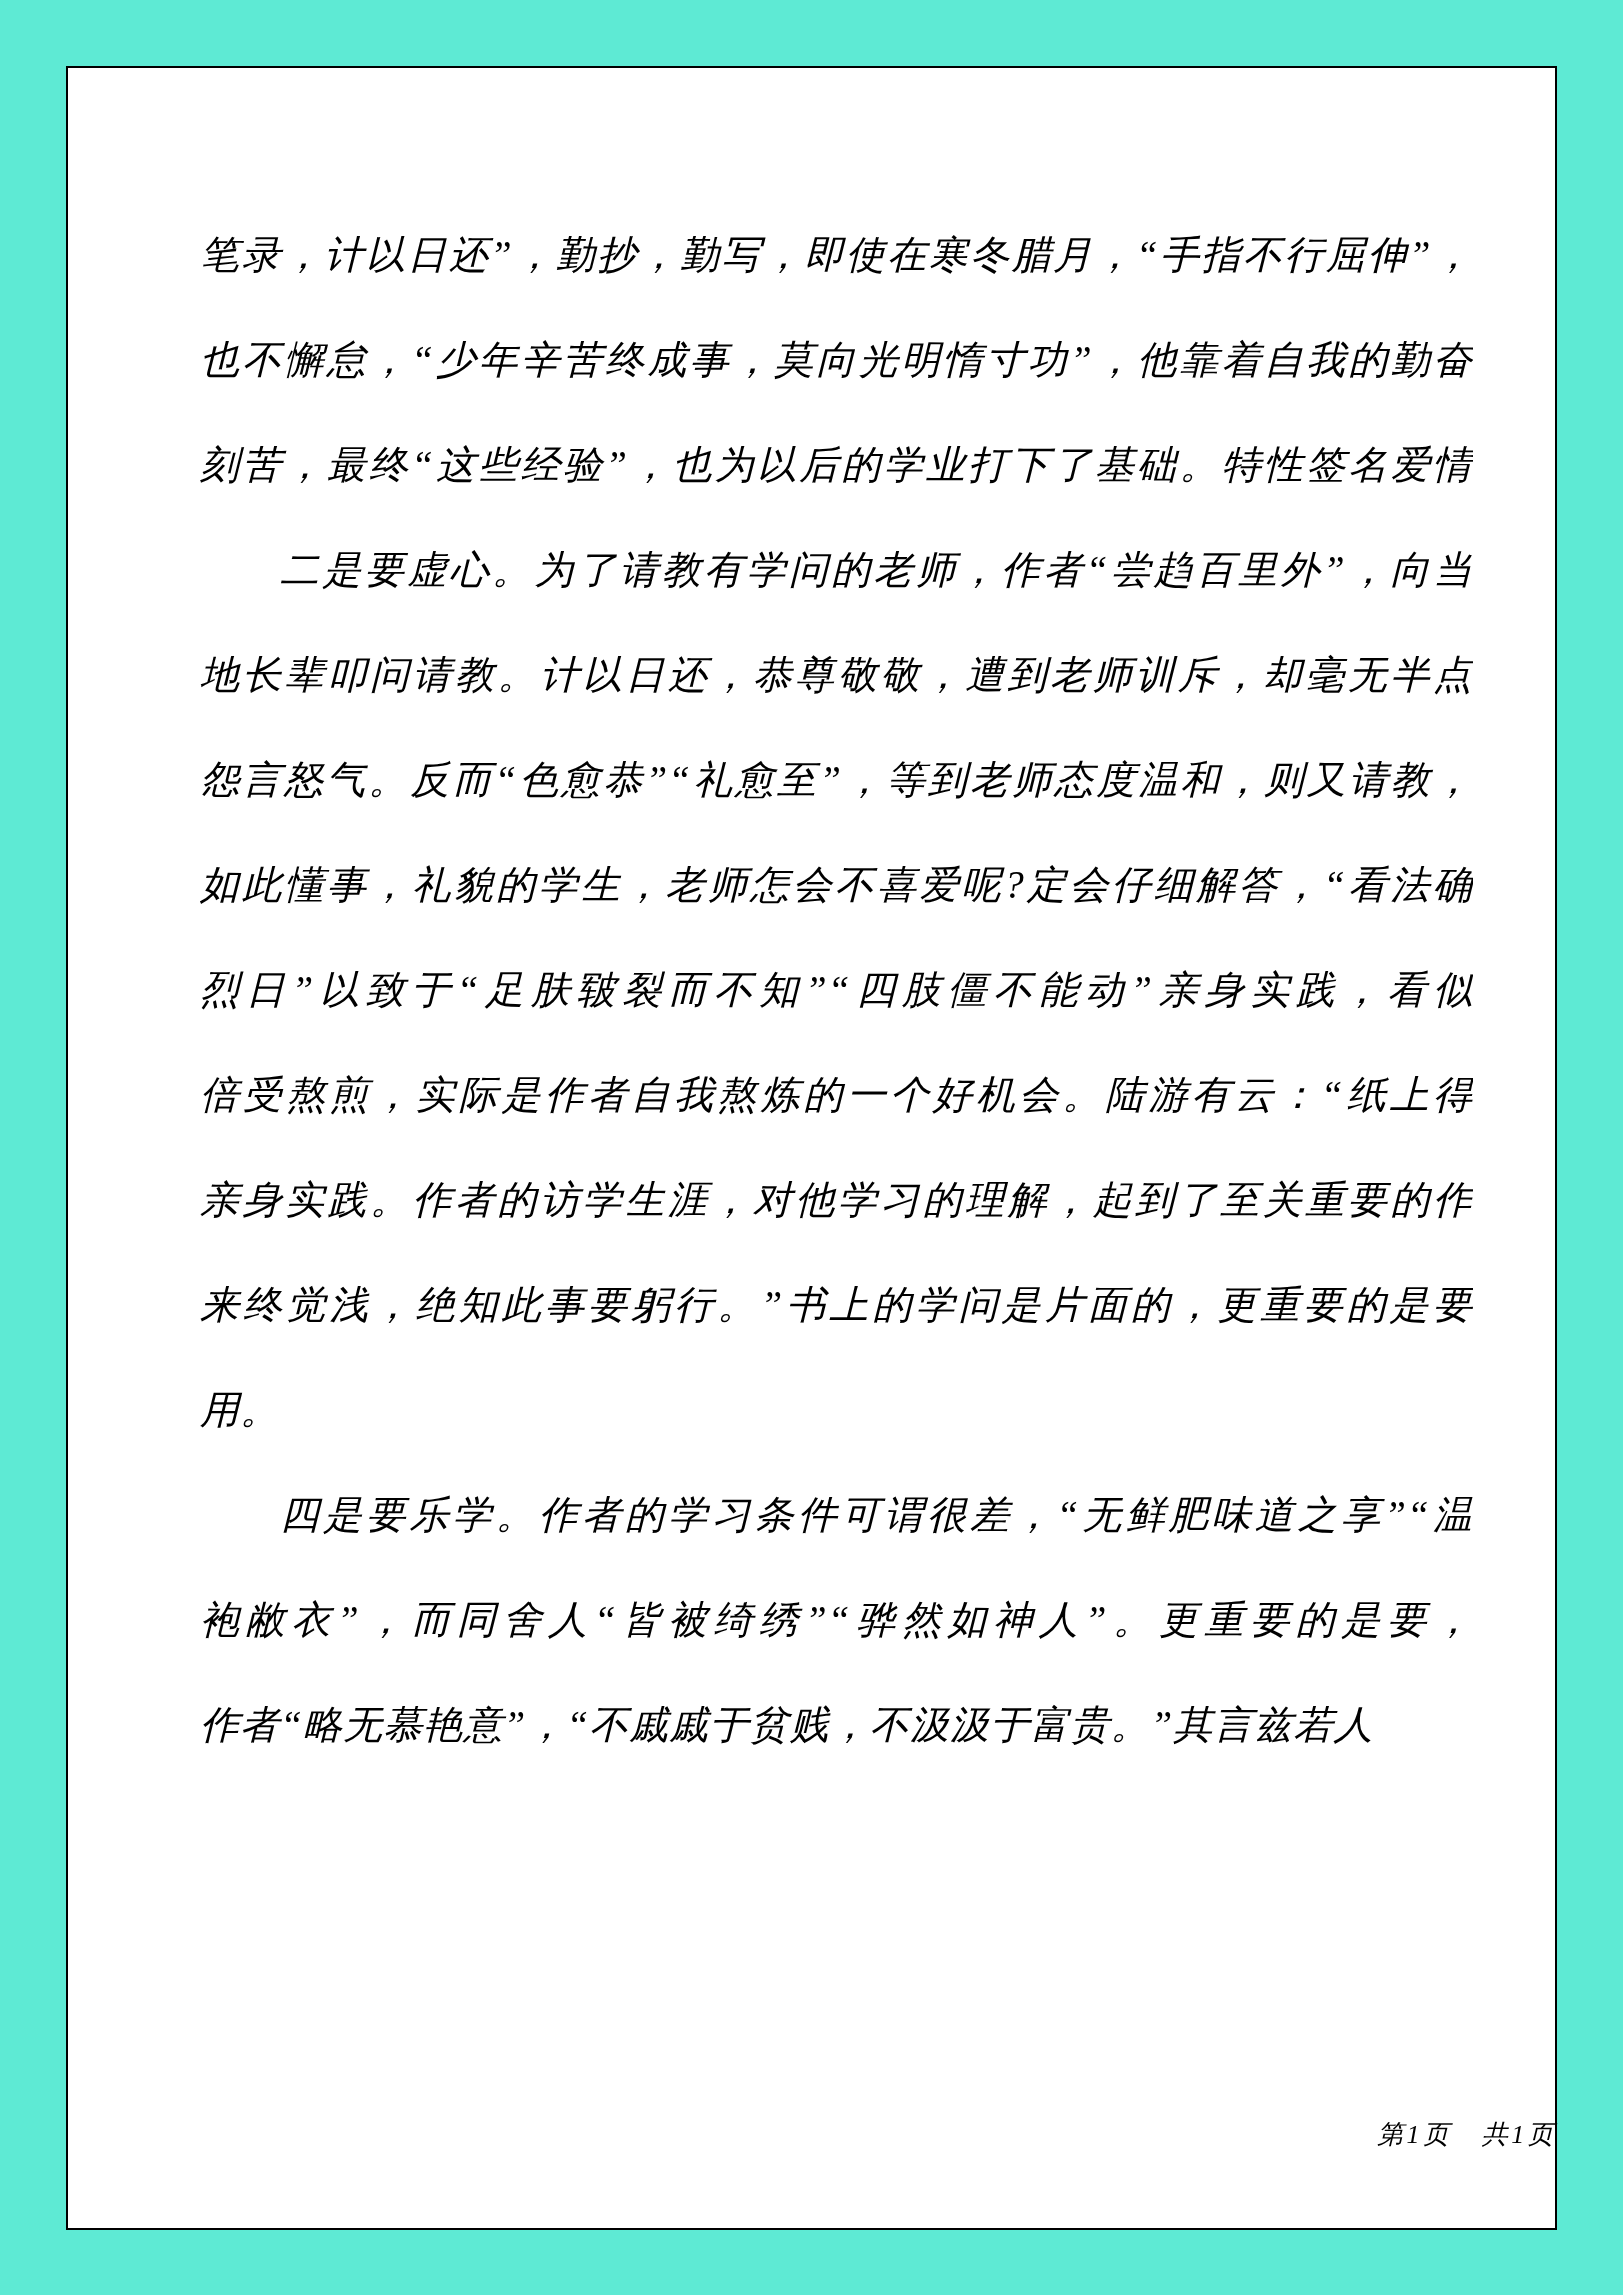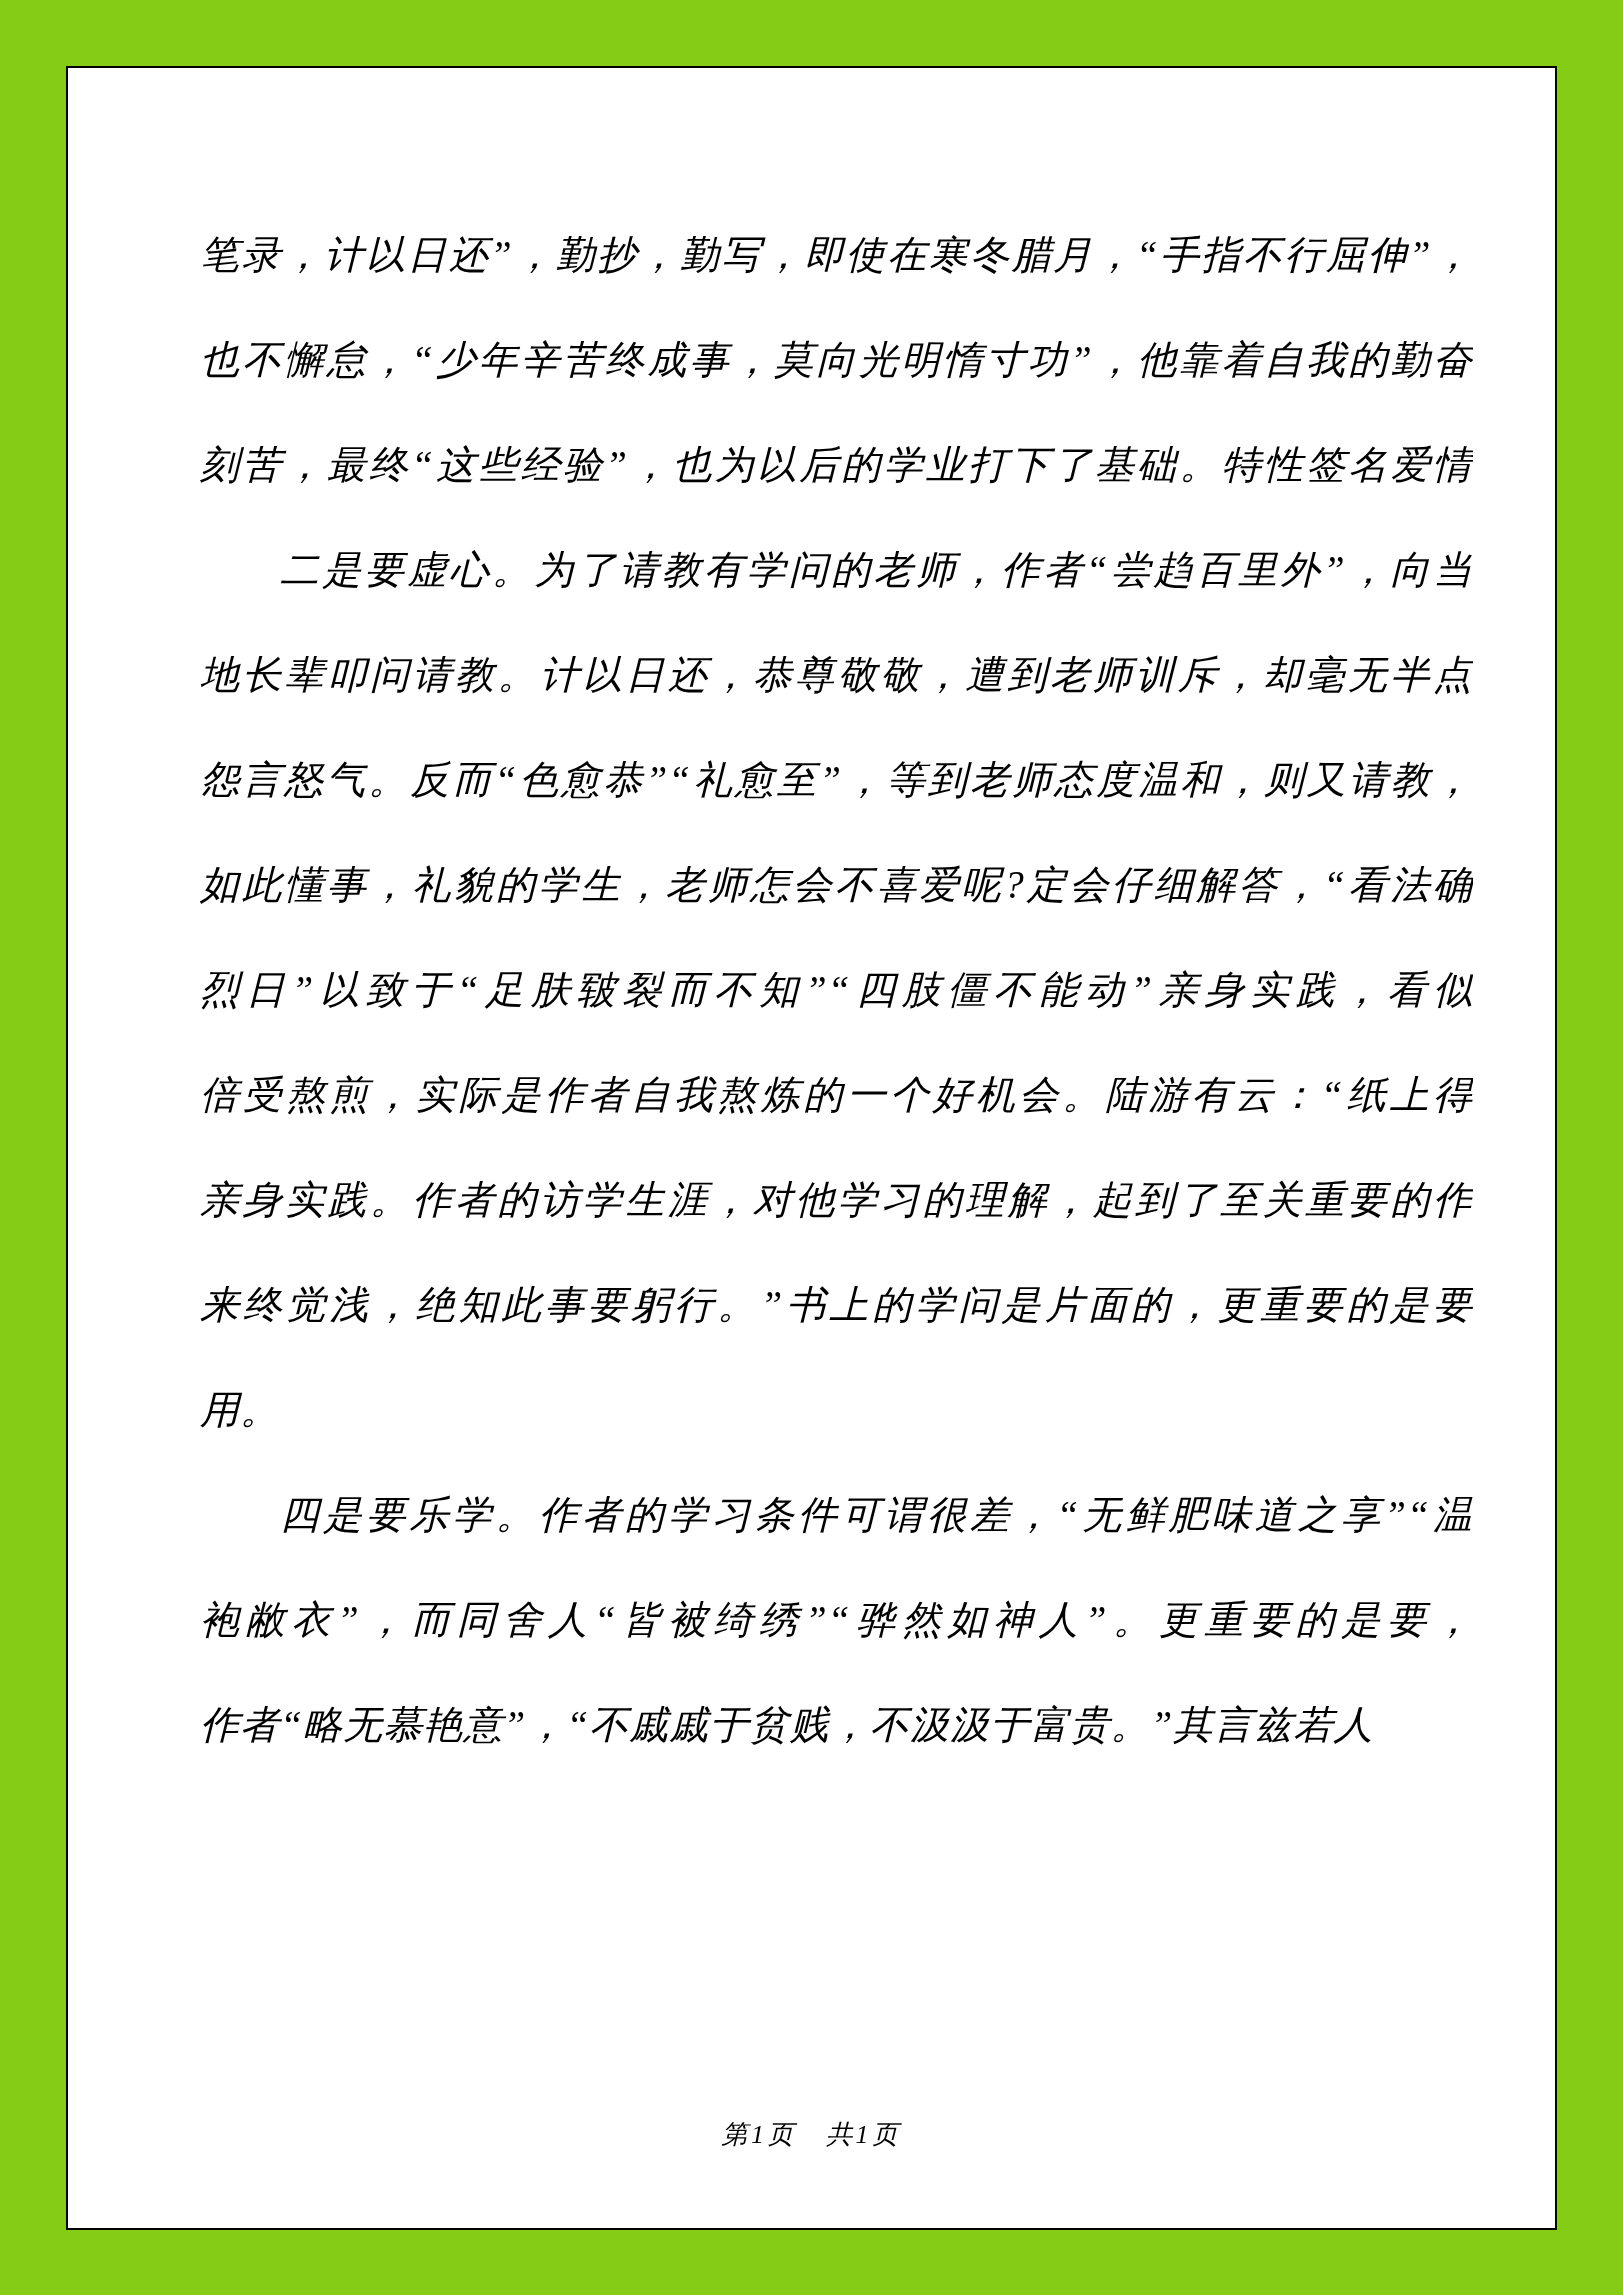--- a/index.html
+++ b/index.html
@@ -4,21 +4,21 @@
 <style>
   html, body {
     margin: 0;
     padding: 0;
     background: #ffffff;
   }
   .page {
     position: relative;
     width: 1623px;
     height: 2295px;
-    background: #84cc16;
+    background: #5eead4;
     overflow: hidden;
     font-family: "Liberation Serif", "DejaVu Serif", serif;
     color: #000000;
   }
   .frame {
     position: absolute;
     left: 66px;
     top: 66px;
     width: 1491px;
     height: 2164px;
@@ -48,21 +48,21 @@
     text-align-last: justify;
   }
   .text-line.indent {
     padding-left: 80px;
   }
   .footer {
     position: absolute;
     left: 66px;
     top: 2104px;
     width: 1491px;
-    text-align: center;
+    text-align: right;
     font-size: 26px;
     font-style: italic;
     line-height: 62px;
     letter-spacing: 3.4px;
   }
 </style>
 </head>
 <body>
 
 <div class="page">

